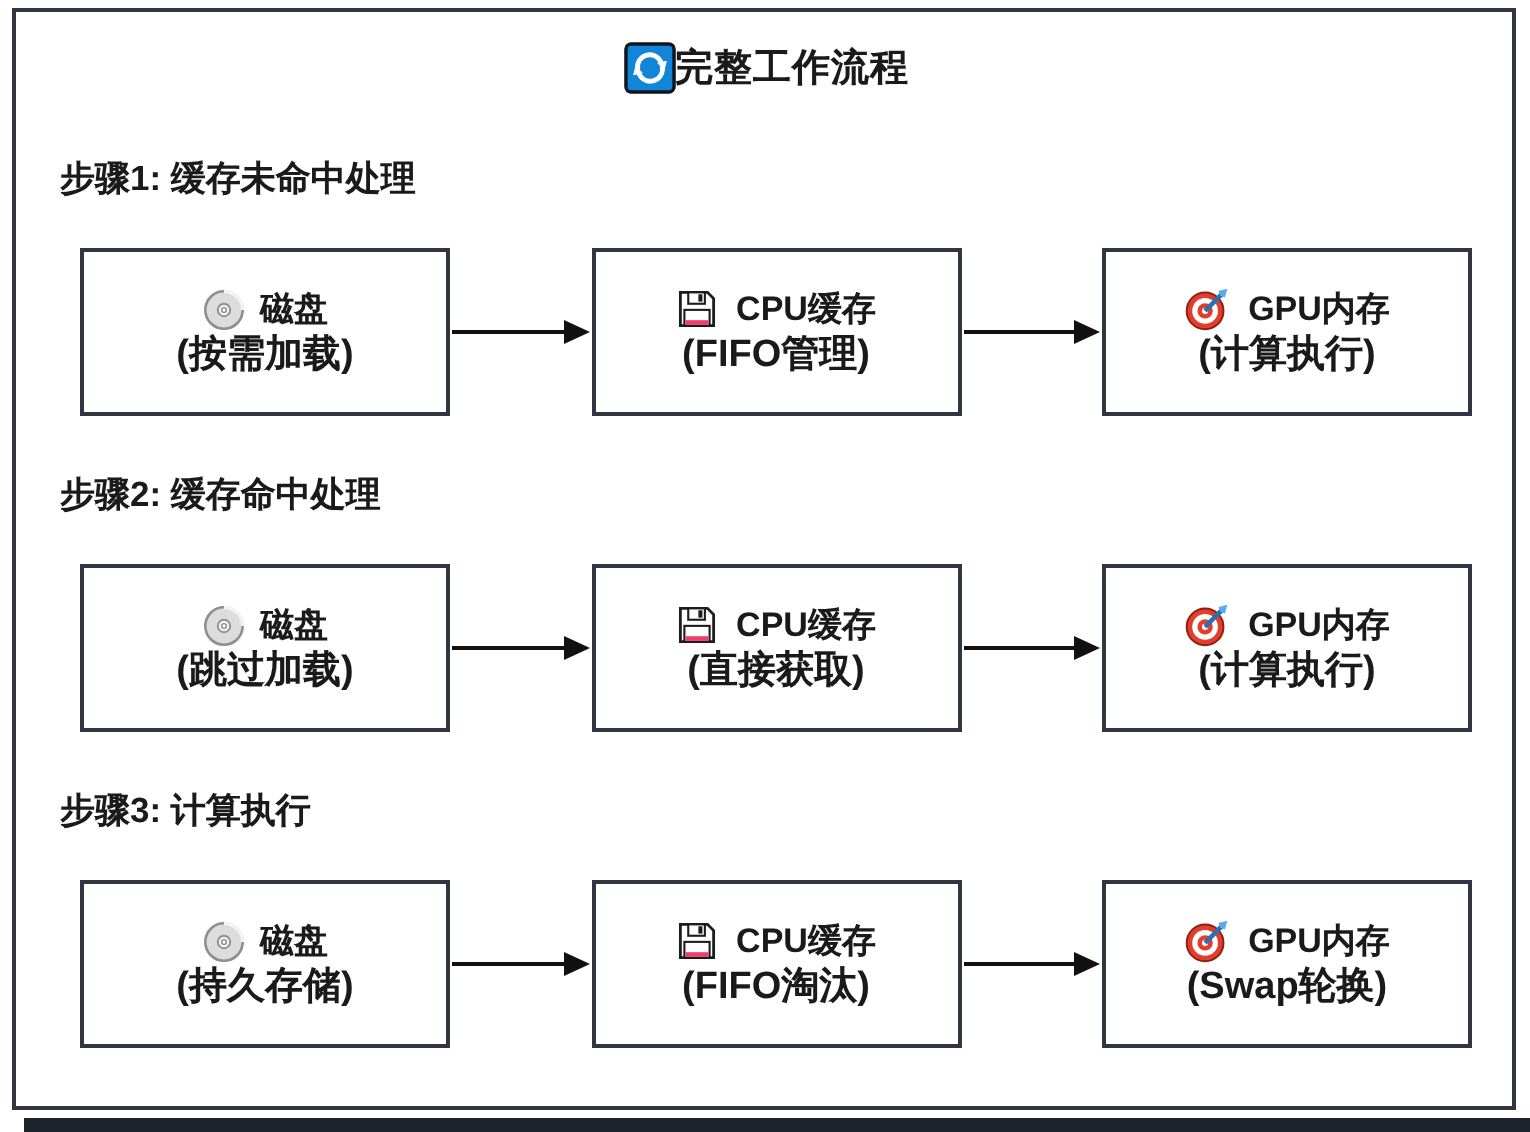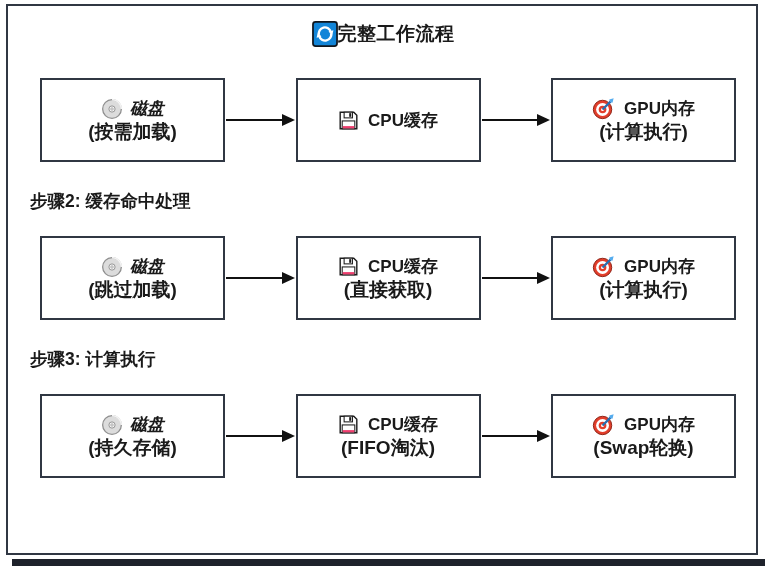--- a/index.html
+++ b/index.html
@@ -15,21 +15,21 @@
   .title-icon svg { display:block; }
 
   .step-label { font-size:17.5px; font-weight:bold; margin:0 0 24px 0; line-height:22px; }
 
   .flow-row { display:flex; align-items:center; margin:0 0 28px 10px; height:84px; }
   .node { width:185px; height:84px; border:2px solid #303743; background:#fff;
           display:flex; flex-direction:column; justify-content:center; align-items:center;
           flex:0 0 auto; }
   .node-line1 { display:flex; align-items:center; gap:9px; font-size:17px; font-weight:bold;
                 line-height:23px; }
-  .node-line1.spaced { gap:7px;font-style:italic; }
+  .node-line1.spaced { gap:7px; }
   .node-sub { font-size:19px; font-weight:bold; line-height:23px; }
   .icon svg { display:block; }
 
   .arrow { flex:1 1 auto; display:flex; align-items:center; min-width:40px; padding:0 1px; }
   .arrow-line { flex:1; height:2px; background:#111; }
   .arrow-head { width:0; height:0; border-left:13px solid #111;
                 border-top:6px solid transparent; border-bottom:6px solid transparent; }
 </style>
 </head>
 <body>
@@ -42,20 +42,21 @@
         <rect x="0.9" y="0.9" width="22.2" height="22.2" rx="2.4" fill="#1285d8" stroke="#10161d" stroke-width="1.6"></rect>
         <path d="M6.4 12.8 A5.6 5.6 0 0 1 17.3 10.2" fill="none" stroke="#ffffff" stroke-width="2.2"></path>
         <polygon points="19.8,8.6 15.3,9.6 18.6,13.4" fill="#ffffff"></polygon>
         <path d="M17.6 11.2 A5.6 5.6 0 0 1 6.7 13.8" fill="none" stroke="#ffffff" stroke-width="2.2"></path>
         <polygon points="4.2,15.4 8.7,14.4 5.4,10.6" fill="#ffffff"></polygon>
       </svg>
     </span>
     <span class="title-text">完整工作流程</span>
   </div>
 
+  <div class="step-label">步骤1: 缓存未命中处理</div>
   <div class="flow-row">
     <div class="node">
       <div class="node-line1 spaced">
         <span class="icon">
           <svg width="22" height="22" viewBox="0 0 24 24">
             <circle cx="12" cy="12" r="10.2" fill="#dcdcdc" stroke="#8f8f8f" stroke-width="1.4"></circle>
             <path d="M12 1.8 A10.2 10.2 0 0 1 22.2 12" fill="none" stroke="#f3f3f3" stroke-width="2"></path>
             <circle cx="12" cy="12" r="3.4" fill="#f4f4f4" stroke="#8f8f8f" stroke-width="1"></circle>
             <circle cx="12" cy="12" r="1.3" fill="#ffffff" stroke="#8f8f8f" stroke-width="0.8"></circle>
           </svg>
@@ -74,20 +75,21 @@
           <svg width="21" height="21" viewBox="0 0 24 24">
             <path d="M2.5 2.5 H18 L21.5 6 V21.5 H2.5 Z" fill="#fdfdfd" stroke="#1c1c1c" stroke-width="1.6"></path>
             <rect x="7" y="2.5" width="9.5" height="6.5" fill="#ffffff" stroke="#1c1c1c" stroke-width="1.2"></rect>
             <rect x="12.8" y="3.6" width="2.3" height="4.2" fill="#1c1c1c"></rect>
             <rect x="4.8" y="12.5" width="14.4" height="9" fill="#ffffff" stroke="#1c1c1c" stroke-width="1.2"></rect>
             <rect x="5.4" y="18.4" width="13.2" height="2.6" fill="#ef3e6e"></rect>
           </svg>
         </span>
         <span>CPU缓存</span>
       </div>
+      <div class="node-sub">(FIFO管理)</div>
     </div>
     <div class="arrow">
         <div class="arrow-line"></div>
         <div class="arrow-head"></div>
       </div>
     <div class="node">
       <div class="node-line1">
         <span class="icon">
           <svg width="23" height="23" viewBox="0 0 24 24">
             <circle cx="11" cy="13" r="9.6" fill="#e23e2b" stroke="#8c2013" stroke-width="1"></circle>

